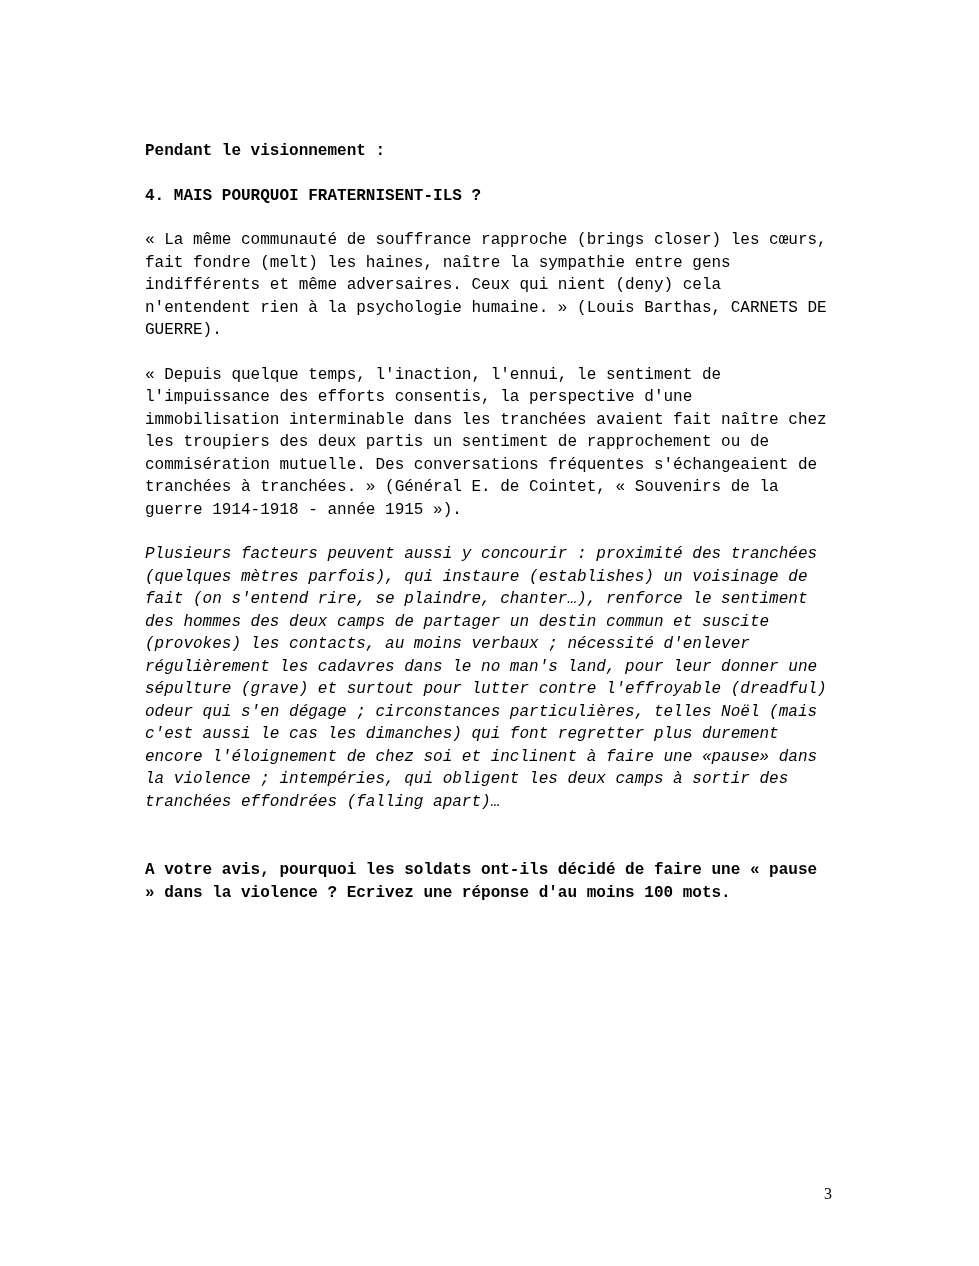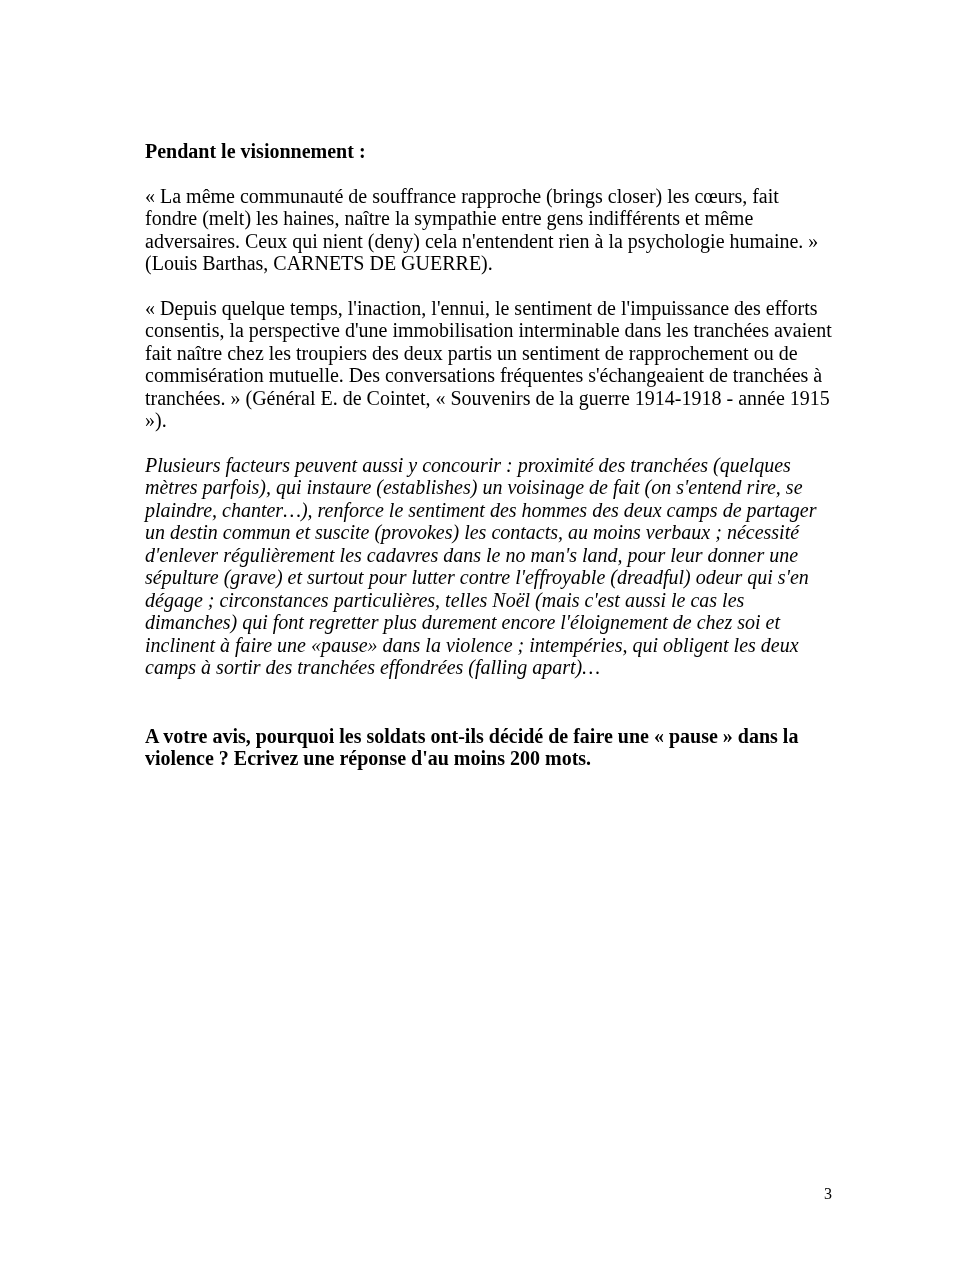--- a/index.html
+++ b/index.html
@@ -21,23 +21,24 @@
     left: 0;
     width: 979px;
     height: 1266px;
     background: #ffffff;
   }
   .content {
     position: absolute;
     top: 140px;
     left: 145px;
     width: 691px;
-    font-size: 20px;
+    font-size: 16px;
     line-height: 22.5px;
     text-align: left;
+    font-family: Liberation Mono, monospace;
   }
   .para {
     margin: 0 0 22px 0;
   }
   .bold {
     font-weight: bold;
   }
   .italic {
     font-style: italic;
   }
@@ -54,26 +55,27 @@
   }
 </style>
 </head>
 <body>
 
 <div class="page">
   <div class="content">
 
     <p class="para bold">Pendant le visionnement :</p>
 
+    <p class="para bold">4. MAIS POURQUOI FRATERNISENT-ILS ?</p>
 
 
     <p class="para">« La même communauté de souffrance rapproche (brings closer) les cœurs, fait fondre (melt) les haines, naître la sympathie entre gens indifférents et même adversaires. Ceux qui nient (deny) cela n'entendent rien à la psychologie humaine. » (Louis Barthas, CARNETS DE GUERRE).</p>
 
     <p class="para">« Depuis quelque temps, l'inaction, l'ennui, le sentiment de l'impuissance des efforts consentis, la perspective d'une immobilisation interminable dans les tranchées avaient fait naître chez les troupiers des deux partis un sentiment de rapprochement ou de commisération mutuelle. Des conversations fréquentes s'échangeaient de tranchées à tranchées. » (Général E. de Cointet, « Souvenirs de la guerre 1914-1918 - année 1915 »).</p>
 
     <p class="para italic">Plusieurs facteurs peuvent aussi y concourir : proximité des tranchées (quelques mètres parfois), qui instaure (establishes) un voisinage de fait (on s'entend rire, se plaindre, chanter…), renforce le sentiment des hommes des deux camps de partager un destin commun et suscite (provokes) les contacts, au moins verbaux ; nécessité d'enlever régulièrement les cadavres dans le no man's land, pour leur donner une sépulture (grave) et surtout pour lutter contre l'effroyable (dreadful) odeur qui s'en dégage ; circonstances particulières, telles Noël (mais c'est aussi le cas les dimanches) qui font regretter plus durement encore l'éloignement de chez soi et inclinent à faire une «pause» dans la violence ; intempéries, qui obligent les deux camps à sortir des tranchées effondrées (falling apart)…</p>
 
-    <p class="para question">A votre avis, pourquoi les soldats ont-ils décidé de faire une « pause » dans la violence ?  Ecrivez une réponse d'au moins 200 mots.</p>
+    <p class="para question">A votre avis, pourquoi les soldats ont-ils décidé de faire une « pause » dans la violence ?  Ecrivez une réponse d'au moins 100 mots.</p>
 
   </div>
 
   <div class="page-number">3</div>
 </div>
 
 </body></html>

